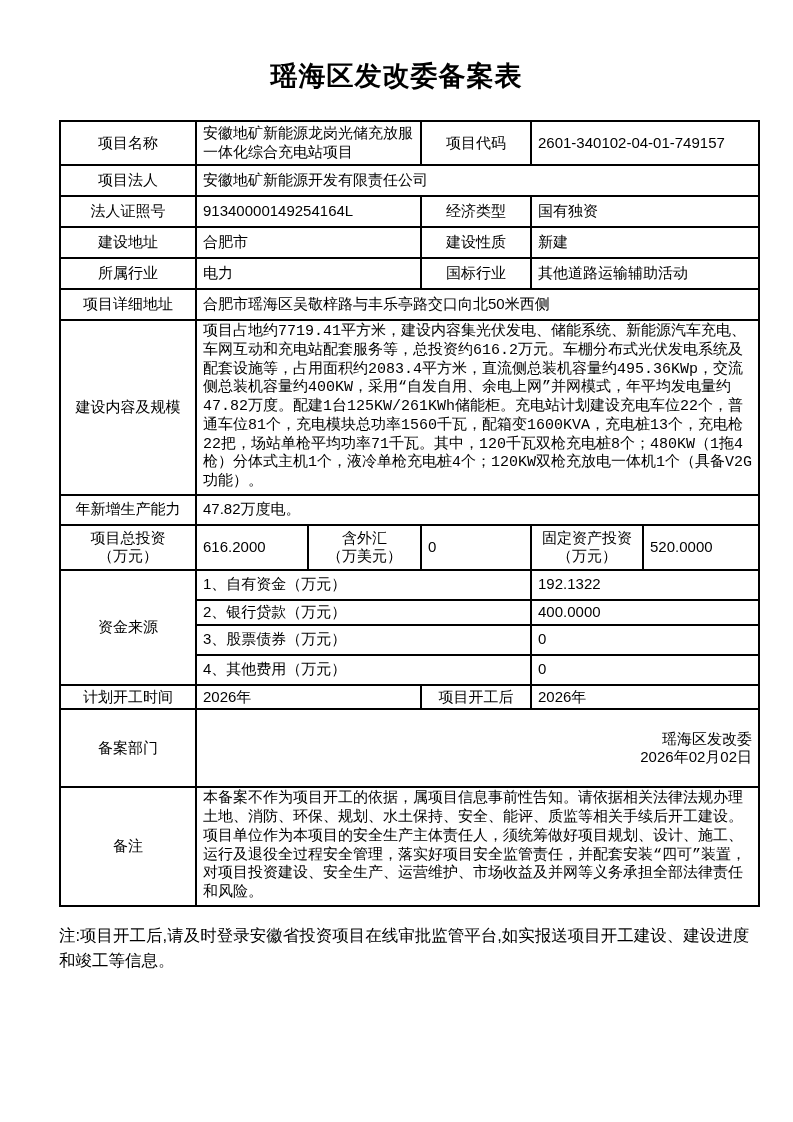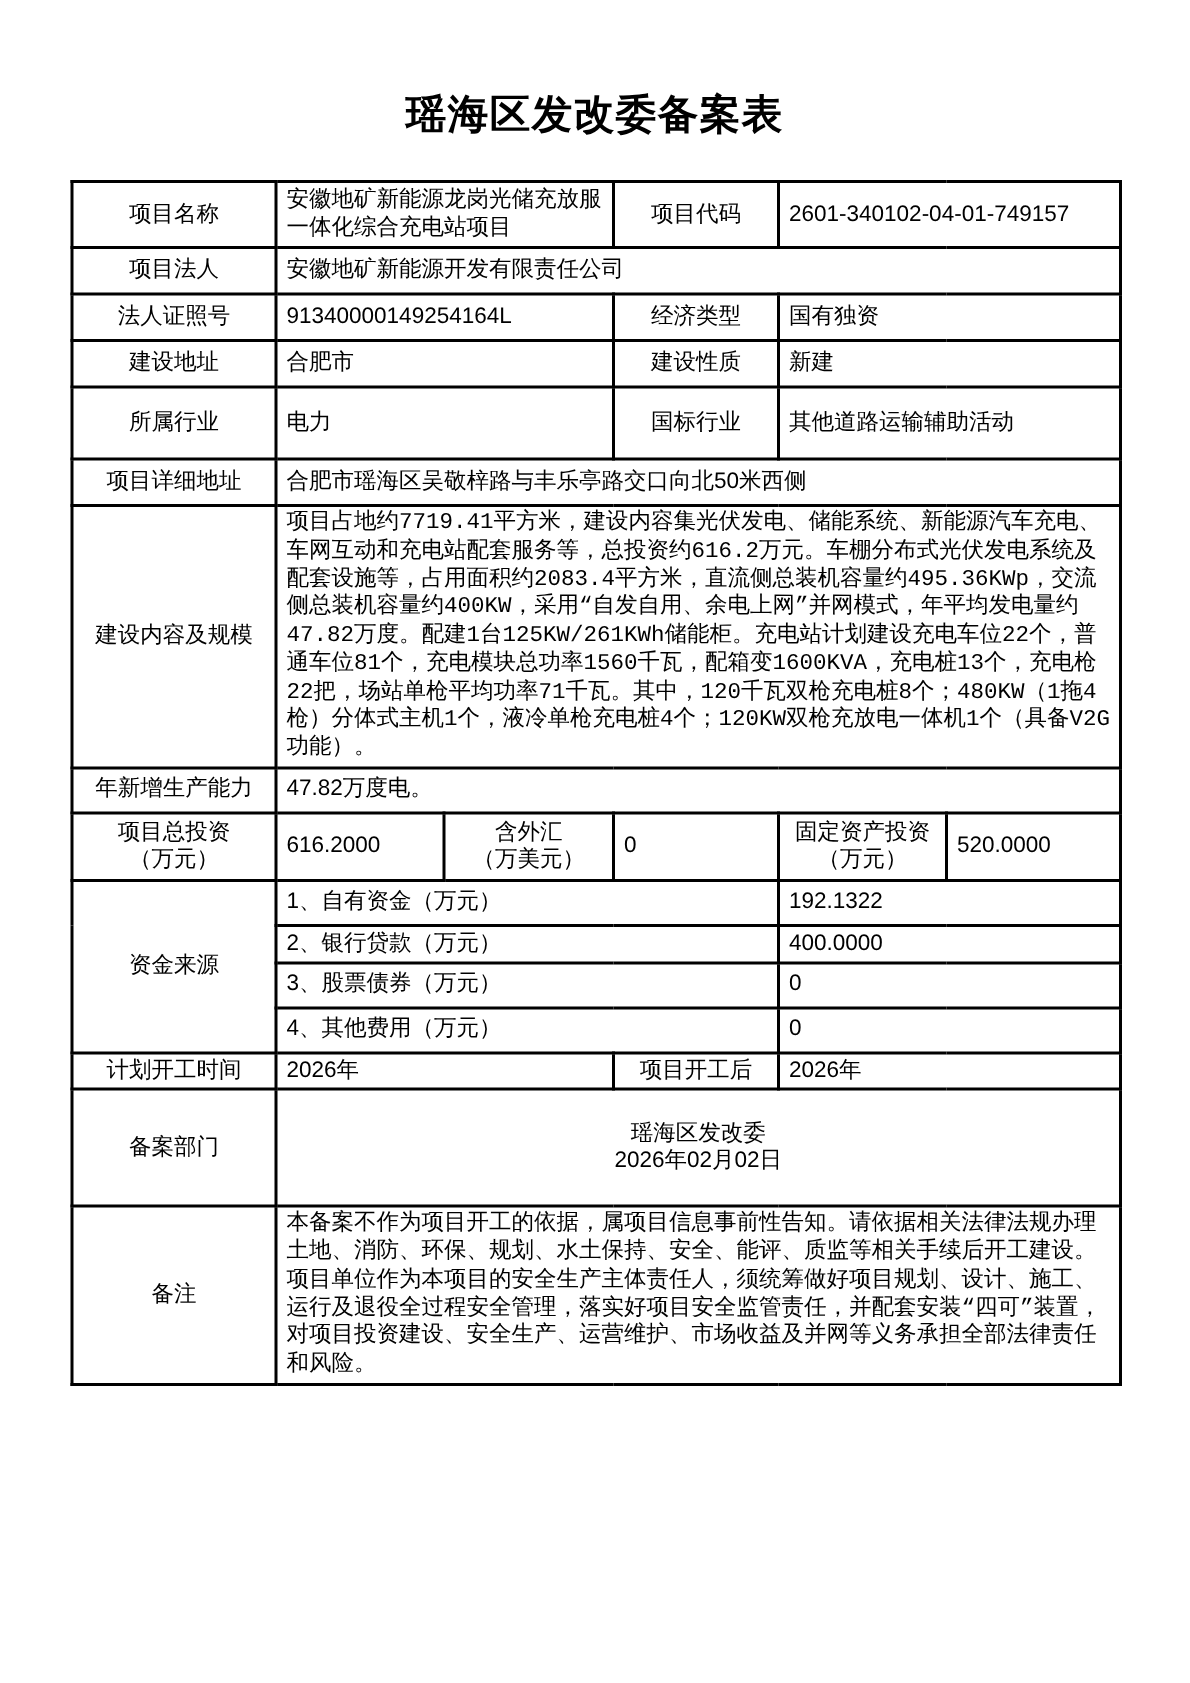--- a/index.html
+++ b/index.html
@@ -5,21 +5,21 @@
   * { box-sizing: border-box; margin: 0; padding: 0; }
   html, body { background: #ffffff; }
   body {
     width: 793px;
     height: 1122px;
     font-family: "Liberation Sans", sans-serif;
     color: #000;
     position: relative;
     overflow: hidden;
   }
-  .doc { padding: 0 47px; }
+  .doc { padding: 0 59px; }
   .title {
     padding-top: 58px;
     text-align: center;
     font-size: 27px;
     font-weight: 700;
     letter-spacing: 1px;
     margin-bottom: 26px;
   }
   table.filing {
     width: 699px;
@@ -32,21 +32,21 @@
     line-height: 1.25;
     padding: 2px 6px;
     vertical-align: middle;
   }
   td.label {
     text-align: center;
     padding: 2px 2px;
     border-radius: 16px;
   }
   td.value { text-align: left; }
-  td.center { text-align: center; }
+  td.center { text-align: right; }
   .pre { white-space: pre-line; }
   td.big {
     line-height: 18.5px;
     padding: 4px 7px;
     vertical-align: middle;
     font-family: Liberation Mono, monospace;
   }
   .footer-note {
     width: 699px;
     margin-top: 16px;
@@ -92,21 +92,21 @@
       <td class="value" colspan="2">国有独资</td>
     </tr>
 
     <tr style="height:31px">
       <td class="label">建设地址</td>
       <td class="value" colspan="2">合肥市</td>
       <td class="label">建设性质</td>
       <td class="value" colspan="2">新建</td>
     </tr>
 
-    <tr style="height:48px">
+    <tr style="height:31px">
       <td class="label">所属行业</td>
       <td class="value" colspan="2">电力</td>
       <td class="label">国标行业</td>
       <td class="value" colspan="2">其他道路运输辅助活动</td>
     </tr>
 
     <tr style="height:31px">
       <td class="label">项目详细地址</td>
       <td class="value" colspan="5">合肥市瑶海区吴敬梓路与丰乐亭路交口向北50米西侧</td>
     </tr>
@@ -164,14 +164,15 @@
 2026年02月02日</td>
     </tr>
 
     <tr style="height:116px">
       <td class="label">备注</td>
       <td class="value big" colspan="5">本备案不作为项目开工的依据，属项目信息事前性告知。请依据相关法律法规办理土地、消防、环保、规划、水土保持、安全、能评、质监等相关手续后开工建设。项目单位作为本项目的安全生产主体责任人，须统筹做好项目规划、设计、施工、 运行及退役全过程安全管理，落实好项目安全监管责任，并配套安装“四可”装置，对项目投资建设、安全生产、运营维护、市场收益及并网等义务承担全部法律责任和风险。</td>
     </tr>
   </tbody>
     </table>
 
+  <div class="footer-note">注:项目开工后,请及时登录安徽省投资项目在线审批监管平台,如实报送项目开工建设、建设进度和竣工等信息。</div>
 
 </div>
 
 </body></html>

